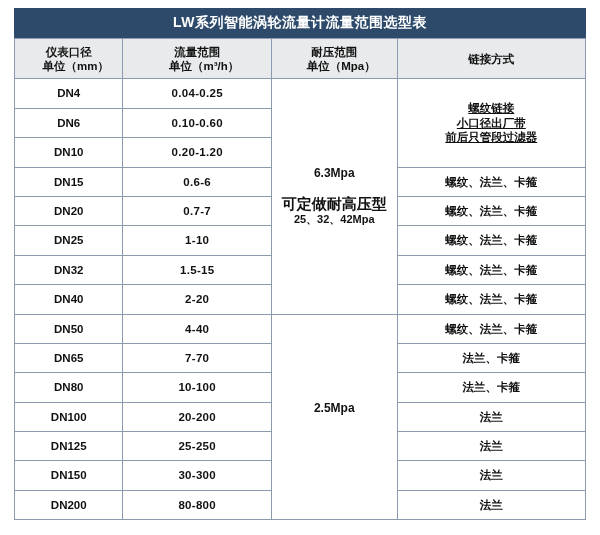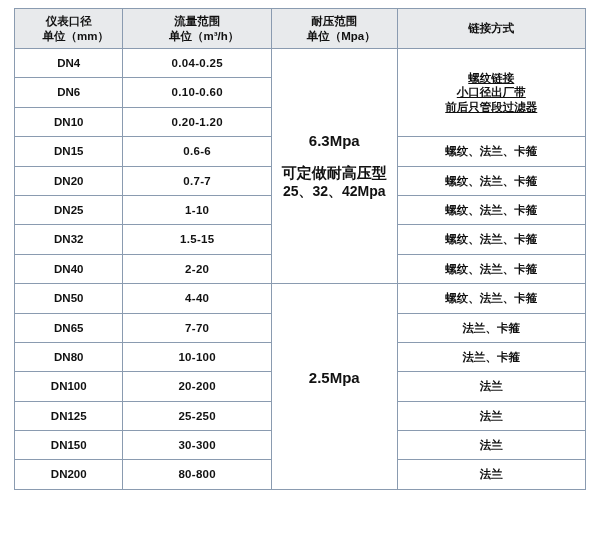--- a/index.html
+++ b/index.html
@@ -56,33 +56,34 @@
   tbody td {
     height: 29.4px;
   }
   .col-a { width: 19%; }
   .col-b { width: 26%; }
   .col-c { width: 22%; }
   .col-d { width: 33%; }
   .cell-size { font-size: 12px; }
   .cell-range { font-size: 12px; letter-spacing: 0.3px; }
   .press-cell { font-size: 11.5px; line-height: 1.5; }
-  .press-cell .main { display: block; font-size: 15px; margin-bottom: 14px; }
+  .press-cell .main { display: block; font-size: 12px; margin-bottom: 14px; }
   .press-cell .sub1 { display: block; font-size: 15px; }
-  .press-cell .sub2 { display: block; font-size: 14px; }
+  .press-cell .sub2 { display: block; font-size: 11px; }
   .press-cell.low .main { margin-bottom: 17px; }
   .conn-multi { font-size: 11px; line-height: 1.65; text-decoration: underline; }
   .conn-multi span { display: block; }
   .nowrap { white-space: nowrap; }
 </style>
 </head>
 <body>
 
 <div class="sheet">
 
+  <div class="title-bar">LW系列智能涡轮流量计流量范围选型表</div>
 
   <table class="spec">
     <colgroup>
       <col class="col-a">
         <col class="col-b">
         <col class="col-c">
         <col class="col-d">
     </colgroup>
     <thead>
       <tr>

